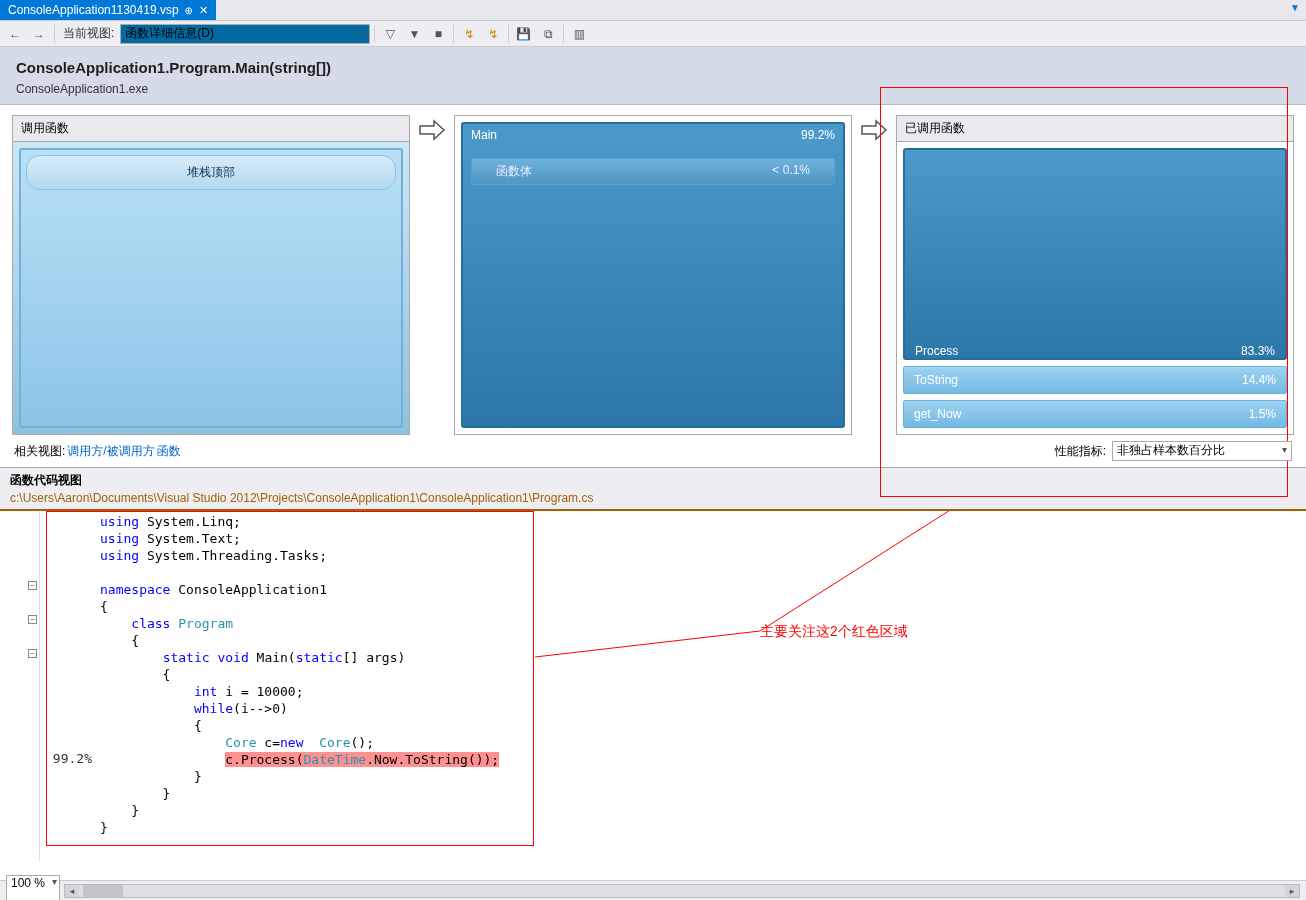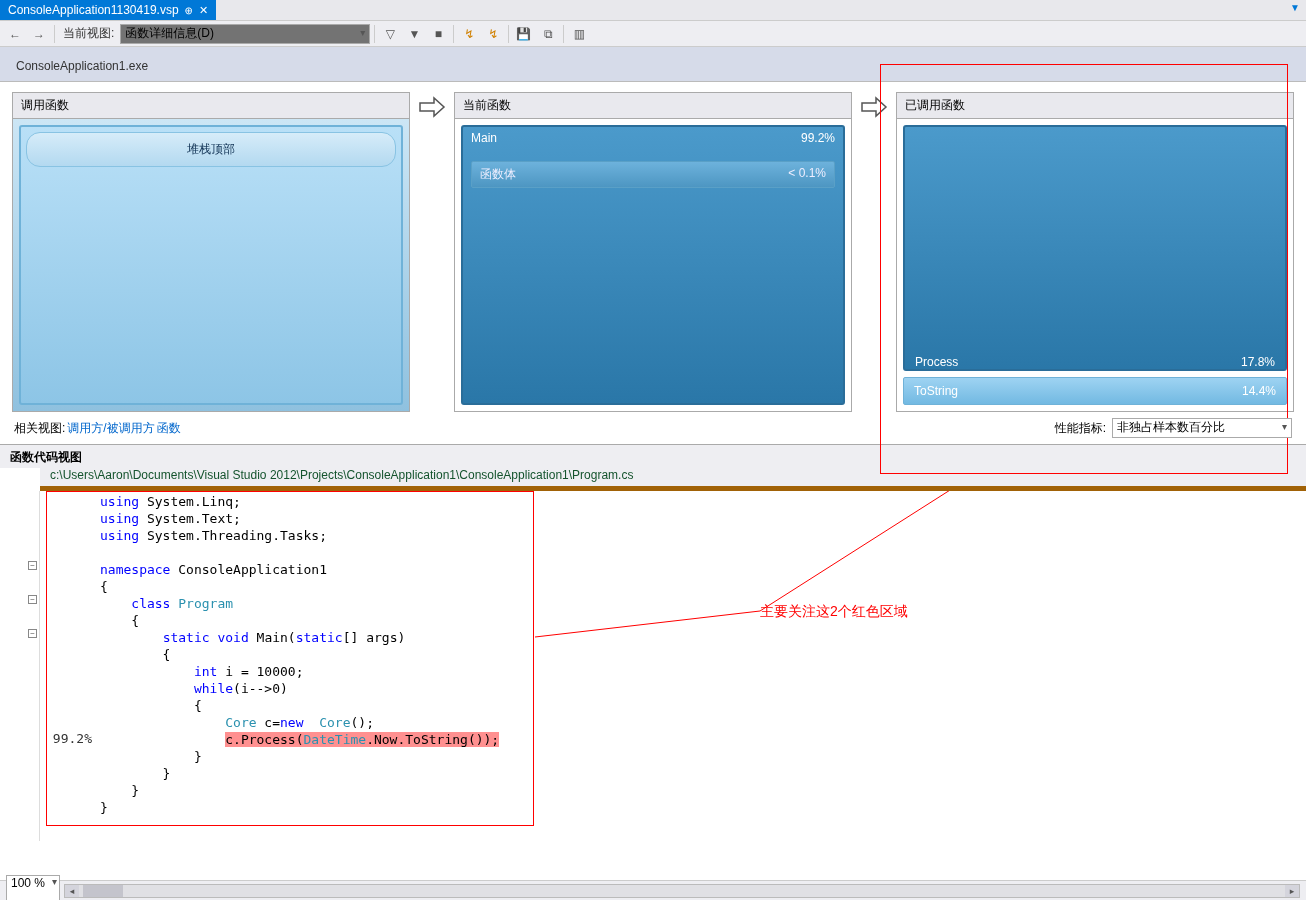--- a/index.html
+++ b/index.html
@@ -6,50 +6,50 @@
 body { font-family: "Microsoft YaHei", Tahoma, sans-serif; font-size: 12px; background: #fff; overflow: hidden; }
 .tab-bar { background: #e8e8ec; height: 21px; display: flex; align-items: center; border-bottom: 1px solid #ccc; }
 .tab { background: #0078d7; color: #fff; padding: 2px 8px; display: flex; align-items: center; gap: 6px; height: 20px; }
 .tab-pin { font-size: 10px; cursor: pointer; }
 .tab-close { font-size: 11px; cursor: pointer; }
 .chev-down { position: absolute; right: 6px; top: 2px; font-size: 10px; color: #0078d7; }
 .toolbar { background: #eeeef2; height: 26px; display: flex; align-items: center; padding: 0 4px; gap: 2px; border-bottom: 1px solid #ccc; }
 .tb-btn { width: 22px; height: 22px; display: flex; align-items: center; justify-content: center; color: #555; cursor: pointer; }
 .tb-sep { width: 1px; height: 18px; background: #ccc; margin: 0 2px; }
 .tb-label { color: #333; padding: 0 4px; }
-.tb-select { border: 1px solid #aaa; background: #737373; height: 20px; min-width: 250px; padding: 0 18px 0 4px; position: relative; }
+.tb-select { border: 1px solid #aaa; background: #0369a1; height: 20px; min-width: 250px; padding: 0 18px 0 4px; position: relative; }
 .tb-select::after { content: "▾"; position: absolute; right: 4px; top: 2px; color: #555; font-size: 10px; }
 .header-block { background: #d6dbe9; padding: 12px 16px 8px; border-bottom: 1px solid #bbb; }
 .header-title { font-size: 15px; font-weight: bold; color: #1e1e1e; margin-bottom: 6px; }
 .header-sub { font-size: 12px; color: #333; }
 .panels-row { display: flex; padding: 10px 12px 2px; gap: 8px; align-items: stretch; position: relative; }
 .panel { flex: 1; border: 1px solid #aaa; display: flex; flex-direction: column; min-height: 320px; }
 .panel-title { background: #e9e9ee; padding: 4px 8px; font-size: 12px; border-bottom: 1px solid #aaa; }
 .panel-body { flex: 1; padding: 6px; display: flex; flex-direction: column; gap: 6px; }
 .arrow-out { display: flex; align-items: flex-start; padding-top: 4px; }
 .arrow-svg { width: 28px; height: 22px; }
 .block-light { border: 2px solid #6fb2d8; border-radius: 3px; padding: 5px; background: linear-gradient(to bottom,#b9e0f7,#8dc5e6); flex:1; }
 .block-stack { border: 1px solid #88c3e3; border-radius: 14px; background: linear-gradient(to bottom,#d6ecf9,#b3d9f0); text-align: center; padding: 8px; color: #113355; flex: 0 0 auto; }
 .panel-body-light { background: linear-gradient(to bottom,#cce6f5,#8fc1df); }
 .block-main { border: 2px solid #2a6d99; border-radius: 3px; background: linear-gradient(to bottom,#4b9acb,#2a77a8); color: #fff; padding: 4px 8px; flex:1; display:flex; flex-direction: column; }
 .block-main-head { display: flex; justify-content: space-between; font-weight: 500; margin-bottom: 16px; }
-.block-inner { border: 1px solid #5aa0c7; border-radius: 2px; background: linear-gradient(to bottom,#6db2dc,#4d96c2); padding: 4px 8px; display: flex; justify-content: space-between; color: #eef; }
+.block-inner { border: 1px solid #5aa0c7; border-radius: 2px; background: linear-gradient(to bottom,#6db2dc,#4d96c2); padding: 4px 24px; display: flex; justify-content: space-between; color: #eef; }
 .block-called { border: 2px solid #2a6d99; border-radius: 3px; background: linear-gradient(to bottom,#4b9acb,#2a77a8); color: #fff; padding: 0 10px; display: flex; align-items: center; justify-content: space-between; }
 .block-called-big { flex: 1; align-items: flex-end; }
 .block-light-small { border: 1px solid #6fb2d8; border-radius: 2px; background: linear-gradient(to bottom,#9ed3f2,#72b9e2); color: #fff; padding: 6px 10px; display:flex; justify-content: space-between; }
 .highlight-box { position: absolute; border: 1px solid #ff0000; pointer-events: none; }
 .views-row { display: flex; justify-content: space-between; padding: 4px 14px 6px; align-items: center; }
 .views-left { display: flex; gap: 2px; align-items: center; }
 .link { color: #0066cc; cursor: pointer; }
 .metric-row { display: flex; align-items: center; gap: 6px; }
 .metric-select { border: 1px solid #aaa; background: #fff; min-width: 180px; height: 20px; padding: 0 18px 0 4px; position:relative; }
 .metric-select::after { content:"▾"; position:absolute; right:4px; top:2px; color:#555; font-size:10px;}
 .code-section { border-top: 1px solid #aaa; }
 .code-head { padding: 4px 10px 2px; font-weight: bold; background: #eeeef2; }
-.code-path { padding: 0 10px 4px; color: #14532d; background: #eeeef2; border-bottom: 5px solid #a16207; margin-left: 40px; }
+.code-path { padding: 0 10px 4px; color: #a16207; background: #eeeef2; border-bottom: 2px solid #a16207; }
 .code-view { display: flex; position: relative; height: 350px; }
 .gutter { width: 40px; background: #fff; border-right: 1px solid #ddd; position:relative; }
 .fold { position: absolute; left: 28px; width: 9px; height: 9px; border: 1px solid #888; font-size: 8px; line-height: 7px; text-align: center; color: #555; background:#fff; }
 .margin-pct { width: 60px; font-family: "Consolas", monospace; font-size: 13px; text-align: right; padding-right: 8px; color: #333; position:relative; }
 .code { flex: 1; font-family: "NSimSun","Consolas", monospace; font-size: 13px; line-height: 17px; white-space: pre; color: #000; padding-top: 2px; }
 .kw { color: #0000ff; }
 .type { color: #2b91af; }
 .hot { background: #ff9090; }
 .anno-text { position: absolute; color: #ff0000; font-size: 14px; }
 .anno-line { position: absolute; stroke: #ff0000; stroke-width: 1; pointer-events: none; }
@@ -87,41 +87,41 @@
   <div class="tb-btn" style="color:#d08000;">↯</div>
   <div class="tb-btn" style="color:#d08000;">↯</div>
   <div class="tb-sep"></div>
   <div class="tb-btn">💾</div>
   <div class="tb-btn">⧉</div>
   <div class="tb-sep"></div>
   <div class="tb-btn">▥</div>
 </div>
 
 <div class="header-block">
+  <div class="header-title">ConsoleApplication1.Program.Main(string[])</div>
   <div class="header-sub">ConsoleApplication1.exe</div>
 </div>
 
 <div class="panels-row">
   <div class="panel">
     <div class="panel-title">调用函数</div>
     <div class="panel-body panel-body-light" style="padding:6px;">
       <div class="block-light" style="display:flex; flex-direction:column;">
         <div class="block-stack">堆栈顶部</div>
       </div>
     </div>
   </div>
 
   <div class="arrow-out">
     <svg class="arrow-svg" viewBox="0 0 28 22">
         <path d="M2 7 L16 7 L16 2 L26 11 L16 20 L16 15 L2 15 Z" fill="none" stroke="#555" stroke-width="1.5"></path>
       </svg>
   </div>
 
   <div class="panel">
-    <div class="panel-title">当前函数</div>
     <div class="panel-body">
       <div class="block-main">
         <div class="block-main-head">
           <span>Main</span>
           <span>99.2%</span>
         </div>
         <div class="block-inner">
           <span>函数体</span>
           <span>&lt; 0.1%</span>
         </div>
@@ -133,25 +133,29 @@
     <svg class="arrow-svg" viewBox="0 0 28 22">
         <path d="M2 7 L16 7 L16 2 L26 11 L16 20 L16 15 L2 15 Z" fill="none" stroke="#555" stroke-width="1.5"></path>
       </svg>
   </div>
 
   <div class="panel">
     <div class="panel-title">已调用函数</div>
     <div class="panel-body">
       <div class="block-called block-called-big">
         <span>Process</span>
-        <span>17.8%</span>
+        <span>83.3%</span>
       </div>
       <div class="block-light-small">
         <span>ToString</span>
         <span>14.4%</span>
+      </div>
+      <div class="block-light-small">
+        <span>get_Now</span>
+        <span>1.5%</span>
       </div>
     </div>
   </div>
 
   <div class="highlight-box" style="left:880px; top:-18px; width:408px; height:410px;"></div>
 </div>
 
 <div class="views-row">
   <div class="views-left">
     <span>相关视图:</span>

